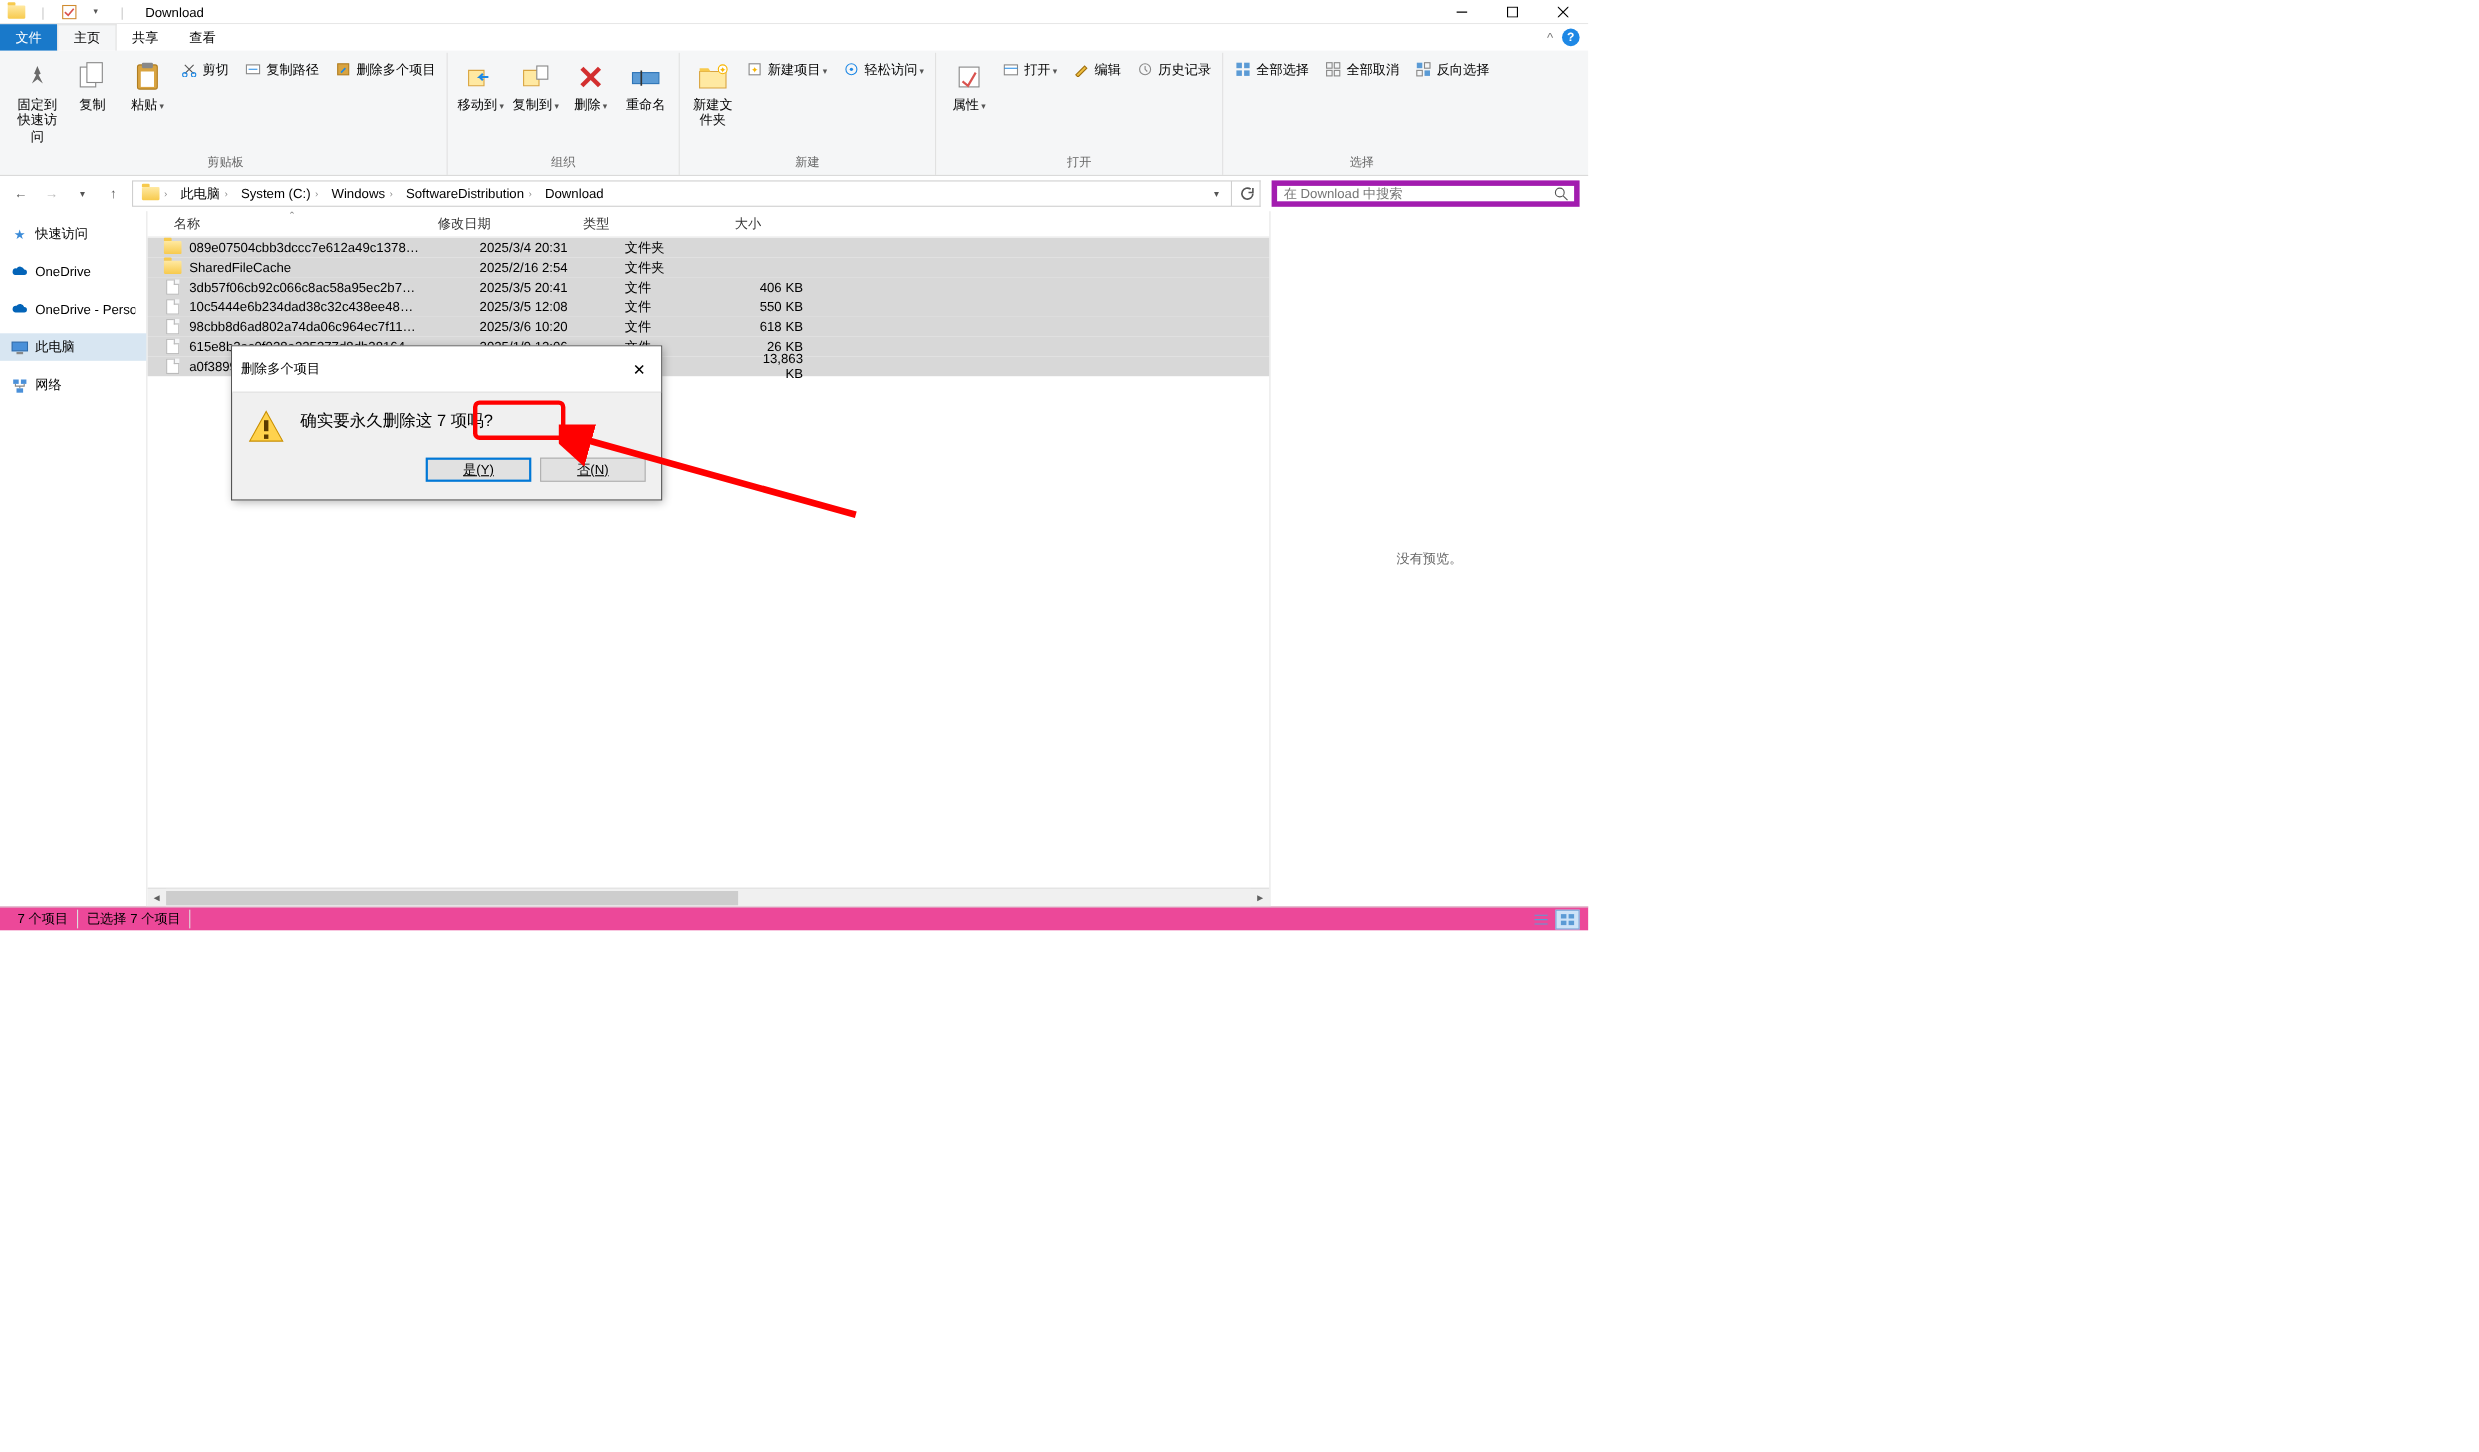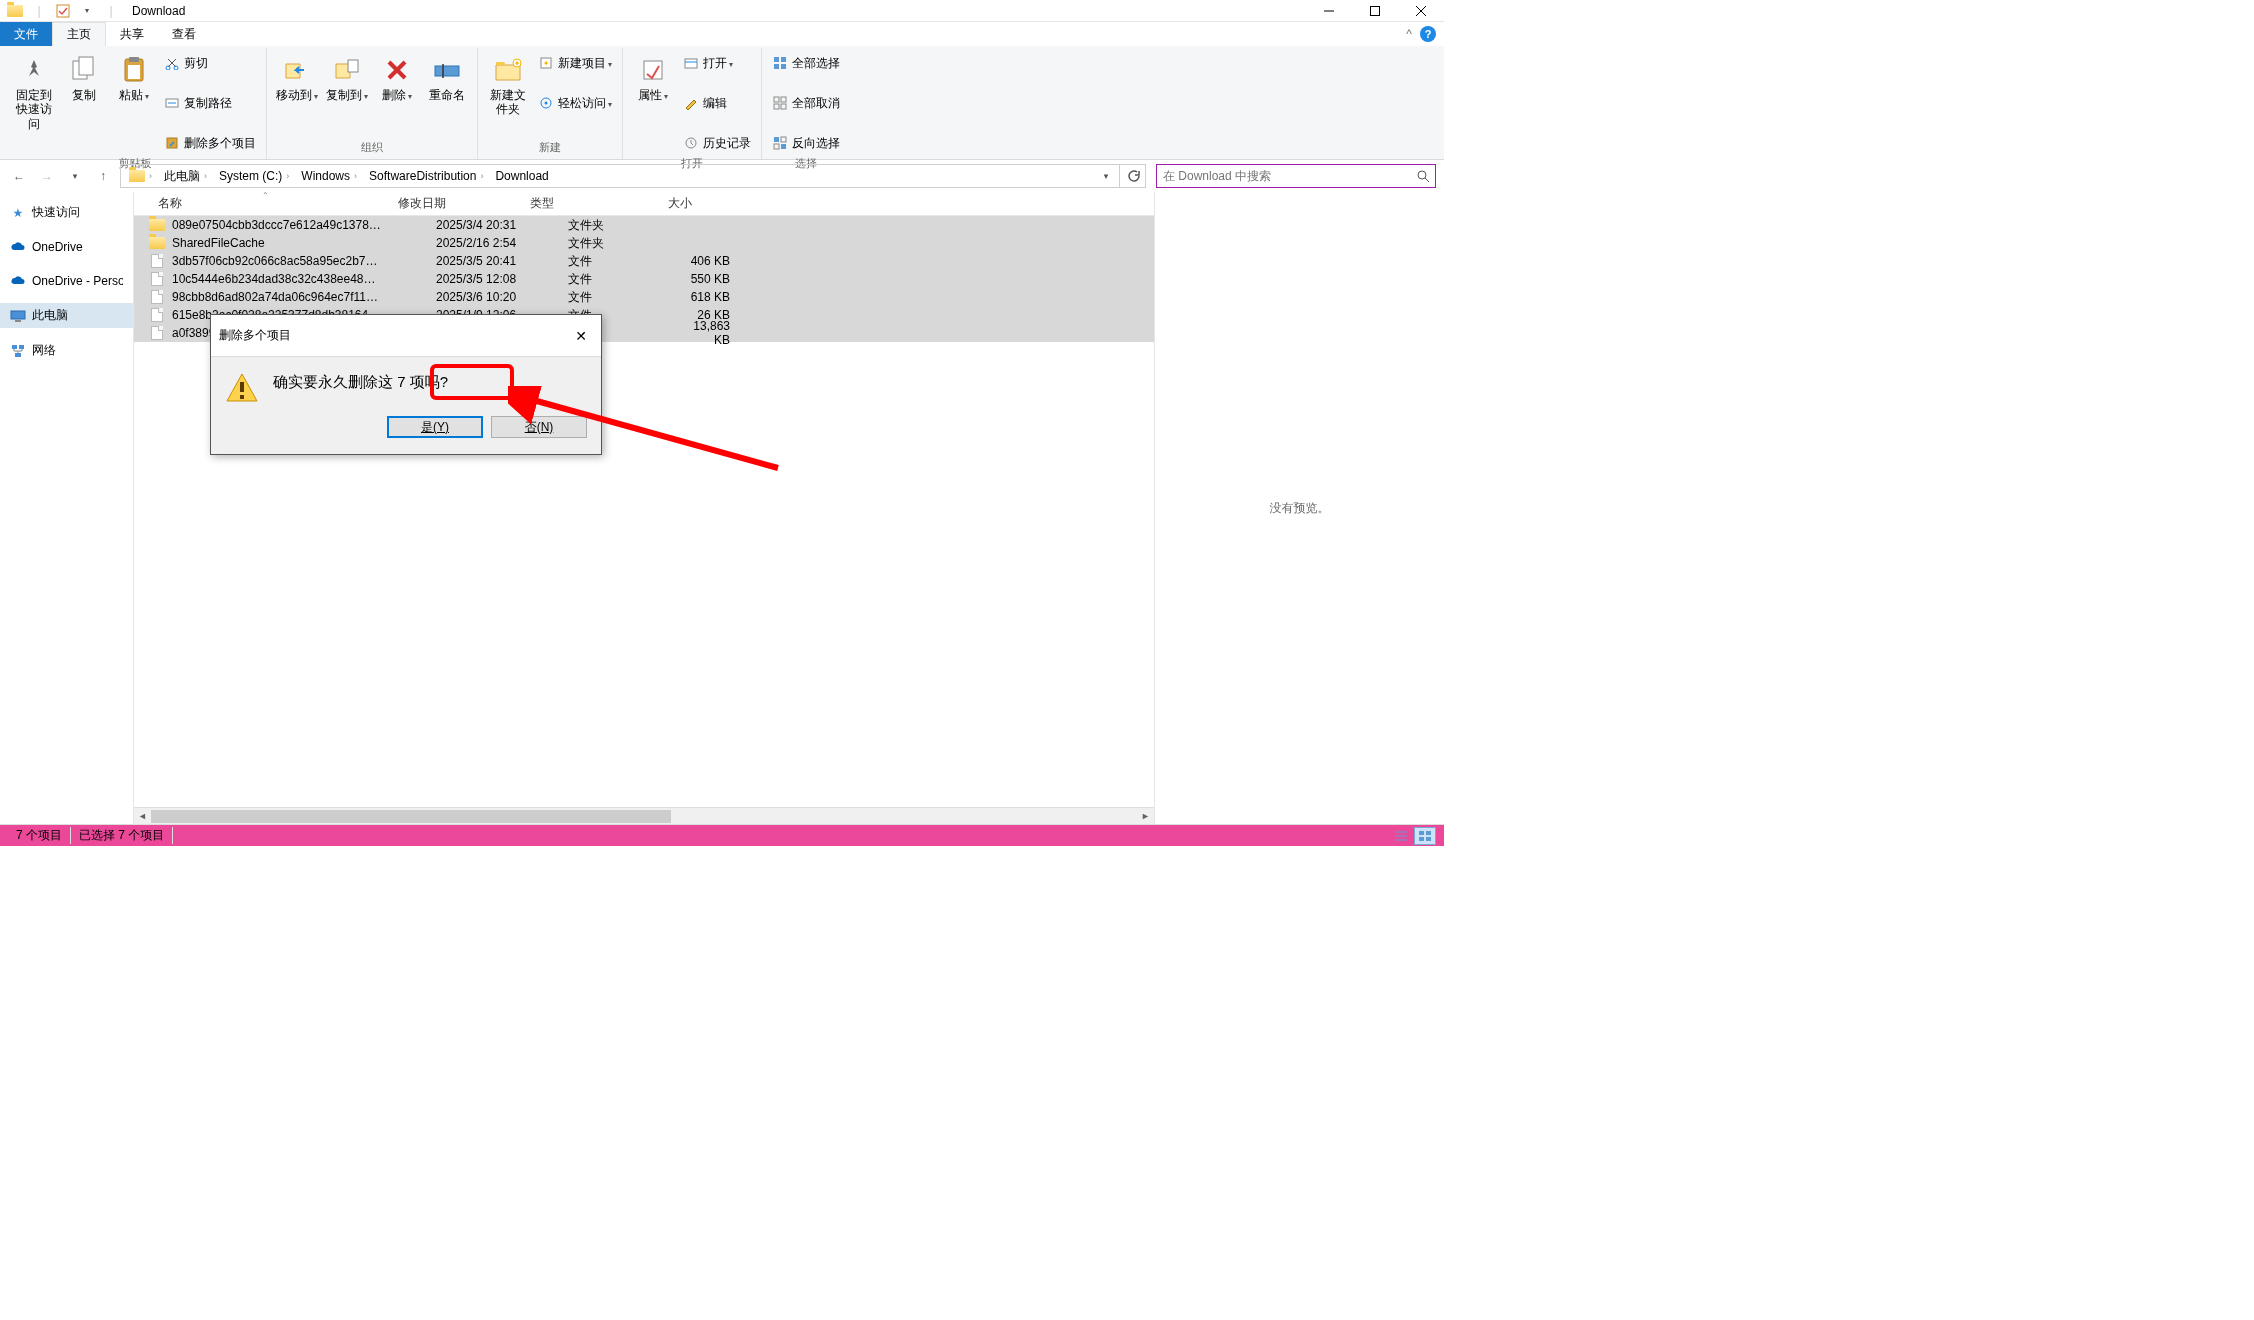--- a/index.html
+++ b/index.html
@@ -22,40 +22,40 @@
 .help-circle { width: 16px; height: 16px; border-radius: 50%; background: #1e88e5; color: #fff; display: flex; align-items: center; justify-content: center; font-size: 11px; font-weight: bold; }
 
 
 .ribbon { height: 114px; background: #f5f6f7; border-bottom: 1px solid #dadada; display: flex; padding: 2px 4px 0; }
 .ribbon-group { display: flex; flex-direction: column; align-items: center; padding: 0 6px; border-right: 1px solid #e1e1e1; }
 .ribbon-group:last-child { border-right: none; }
 .ribbon-group-body { flex: 1; display: flex; align-items: flex-start; gap: 2px; padding-top: 4px; }
 .ribbon-group-label { font-size: 11px; color: #666; padding: 2px 0 4px; }
 .rbtn-large { display: flex; flex-direction: column; align-items: center; width: 48px; padding: 2px; text-align: center; line-height: 1.2; }
 .rbtn-large .ico { width: 32px; height: 32px; margin-bottom: 2px; display: flex; align-items: center; justify-content: center; }
-.rbtn-small-col { display: flex; flex-direction: column; gap: 18px; text-align: right; }
+.rbtn-small-col { display: flex; flex-direction: row; gap: 6px; text-align: right; }
 .rbtn-small { display: flex; align-items: center; gap: 4px; padding: 2px 4px; white-space: nowrap; height: 22px; }
 .rbtn-small .ico-s { width: 16px; height: 16px; display: flex; align-items: center; justify-content: center; }
 .rbtn-large .lbl, .rbtn-small .lbl { font-size: 12px; }
 .drop-arrow::after { content: "▾"; font-size: 8px; margin-left: 2px; color: #555; }
 
 
 .svg { display: block; }
 
 
 .navrow { height: 32px; display: flex; align-items: center; padding: 4px 8px; gap: 6px; background: #fff; }
 .nav-btn { width: 22px; height: 22px; display: flex; align-items: center; justify-content: center; color: #555; }
 .nav-btn.disabled { color: #bbb; }
 .addrbar { flex: 1; height: 24px; border: 1px solid #cfcfcf; display: flex; align-items: center; padding: 0 2px; }
 .addrbar .crumb { padding: 0 6px; display: flex; align-items: center; gap: 4px; height: 100%; }
 .addrbar .sep { color: #888; font-size: 9px; }
 .addrbar .addr-right { margin-left: auto; display: flex; }
 .addrbar .addr-btn { width: 22px; display: flex; align-items: center; justify-content: center; color: #555; }
 .refresh-btn { width: 26px; height: 24px; border: 1px solid #cfcfcf; border-left: none; display: flex; align-items: center; justify-content: center; }
-.searchbox { width: 280px; height: 24px; border: 1px solid #a21caf; display: flex; align-items: center; margin-left: 4px; }
+.searchbox { width: 280px; height: 24px; border: 5px solid #a21caf; display: flex; align-items: center; margin-left: 4px; }
 .searchbox input { border: none; outline: none; flex: 1; padding: 0 6px; font-size: 12px; color: #555; background: transparent; }
 .searchbox .sico { width: 24px; display: flex; align-items: center; justify-content: center; color: #555; }
 
 
 .mainarea { display: flex; height: calc(100% - 22px - 24px - 114px - 32px - 22px); }
 .navpane { width: 134px; border-right: 1px solid #e5e5e5; padding-top: 8px; }
 .navitem { display: flex; align-items: center; gap: 6px; padding: 4px 10px; font-size: 12px; }
 .navitem.sel { background: #d8e6f2; }
 .navitem .nico { width: 16px; height: 16px; display: flex; align-items: center; justify-content: center; }
 .navspacer { height: 10px; }

